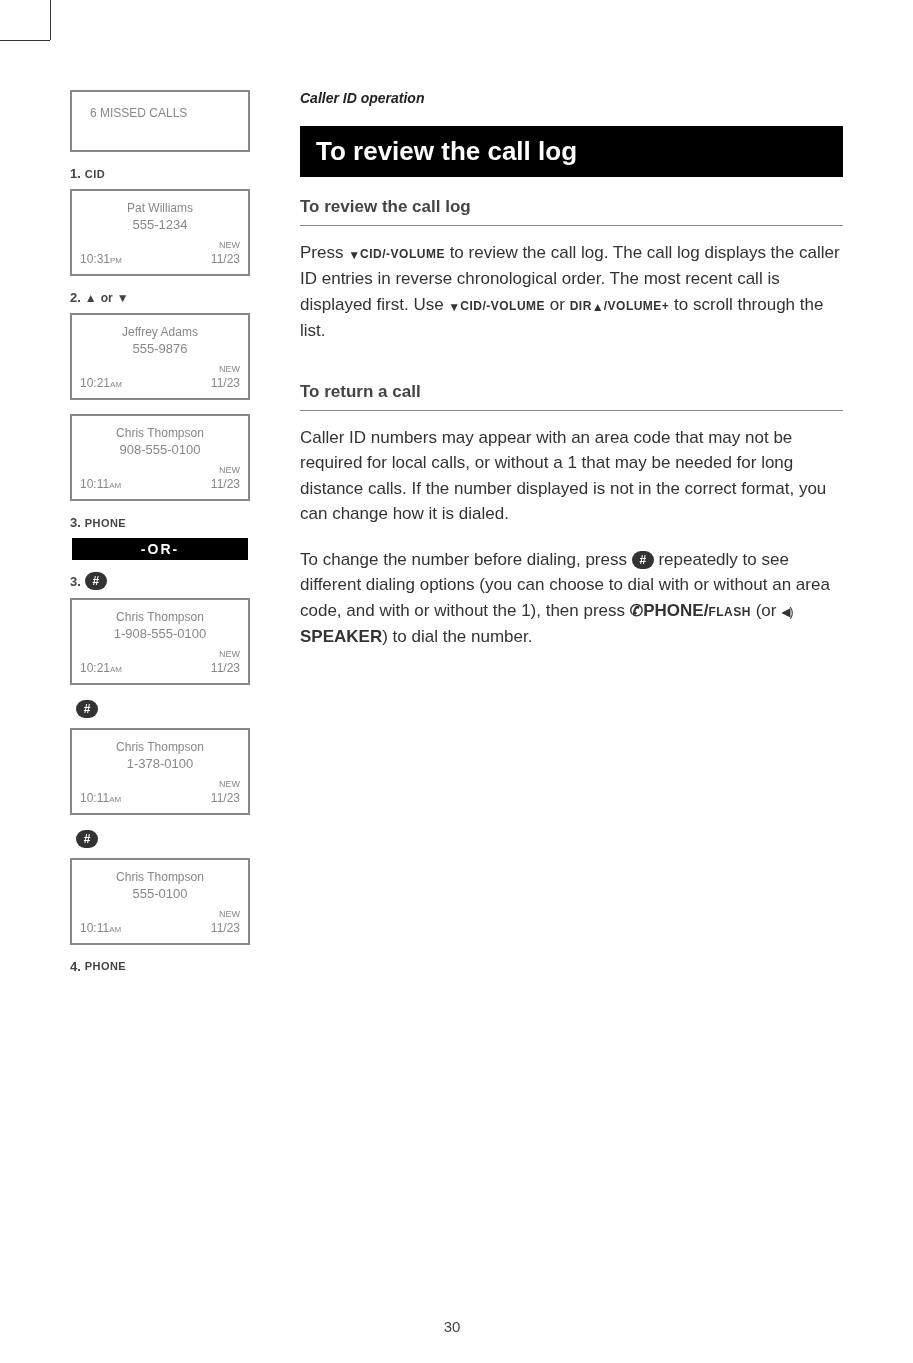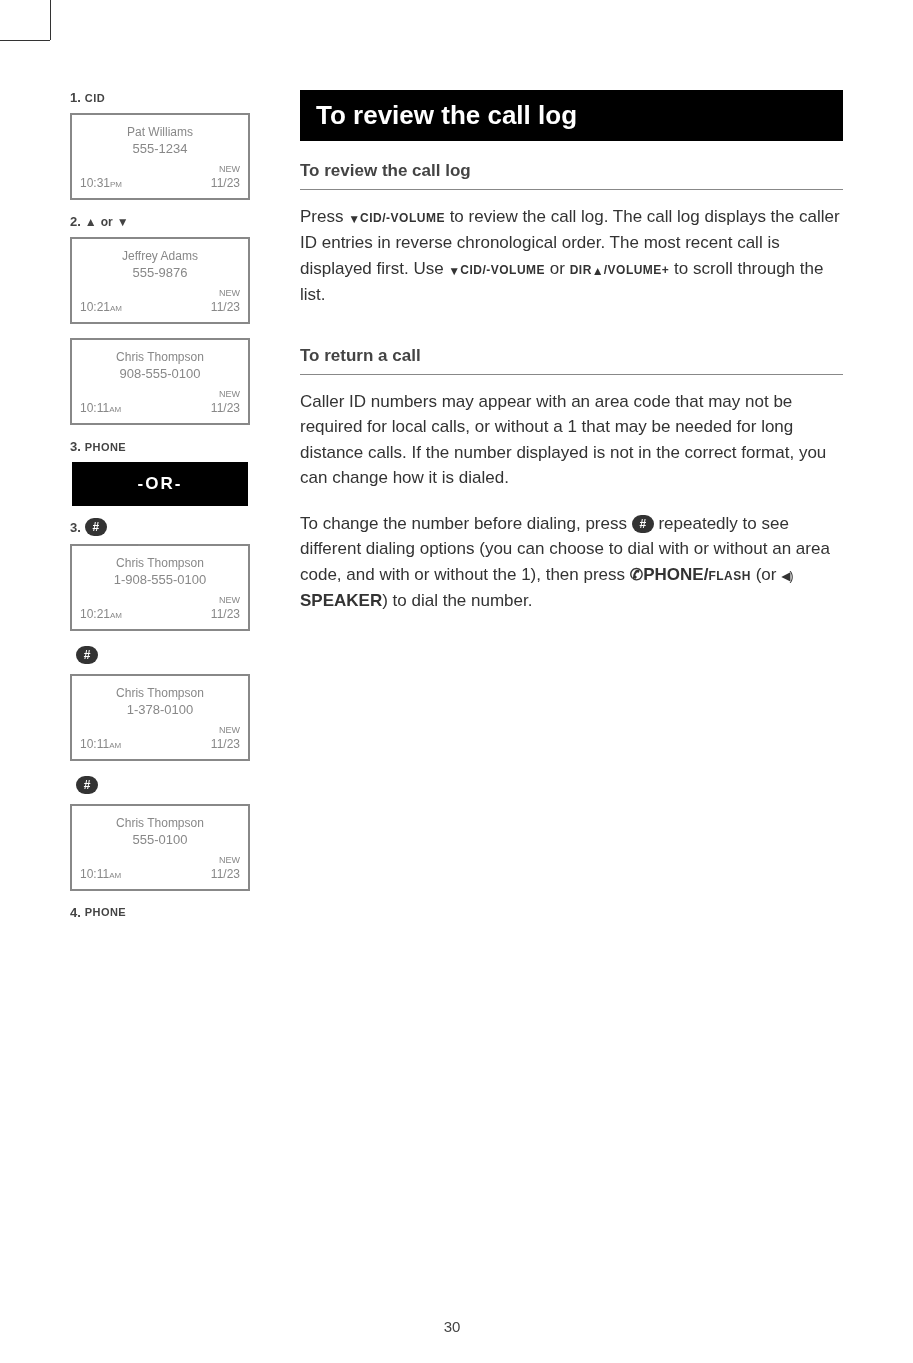--- a/index.html
+++ b/index.html
@@ -79,40 +79,43 @@
 
     .step {
       font-size: 12px; font-weight: bold; color: #444;
       margin-bottom: 8px;
       display: flex; align-items: center; gap: 4px;
     }
     .step .n { font-size: 13px; }
     .step .label { font-size: 11px; letter-spacing: 0.4px; text-align: right; }
     .or-bar {
       background: #000; color: #fff; text-align:center;
-      font-size: 17px; font-weight: bold; letter-spacing: 2px;
-      padding: 12px 0; margin: 8px 0 12px 0;
+      font-size: 14px; font-weight: bold; letter-spacing: 2px;
+      padding: 3px 0; margin: 8px 0 12px 0;
       border-left: 2px solid #fff; border-right: 2px solid #fff;
     }
     .hash-standalone { margin: 6px 0 10px 6px; }
 
     .page-num {
       position: absolute; bottom: 28px; left: 0; right: 9px;
       text-align: center; font-size: 15px; color: #444;
     }
   </style>
 </head>
 <body>
 
 <div class="crop-mark-v"></div>
 <div class="crop-mark-h"></div>
 
 <div class="page-wrap">
   <div class="sidebar">
 
+    <div class="screen single">
+      <div class="top">6 MISSED CALLS</div>
+    </div>
 
     <div class="step">
       <span class="n">1.</span>
       <span class="label">CID</span>
     </div>
 
     <div class="screen">
       <div class="top">Pat Williams</div>
       <div class="num">555-1234</div>
       <div class="newtag">NEW</div>
@@ -200,20 +203,21 @@
     </div>
 
     <div class="step">
       <span class="n">4.</span>
       <span class="label">PHONE</span>
     </div>
 
   </div>
 
   <div class="main">
+    <div class="section-head">Caller ID operation</div>
     <div class="title-bar">To review the call log</div>
 
     <div class="subhead">To review the call log</div>
     <hr class="rule">
     <p class="body-text">
       <span>Press </span><span class="icon-down"></span><span class="kbd-small">CID/-VOLUME</span><span> to review the call log. The call log displays the caller ID entries in reverse chronological order.  The most recent call is displayed first. Use </span><span class="icon-down"></span><span class="kbd-small">CID/-VOLUME</span><span> or </span><span class="kbd-small">DIR</span><span class="icon-up"></span><span class="kbd-small">/VOLUME+</span><span> to scroll through the list.</span>
     </p>
 
     <div style="height:18px"></div>
 

